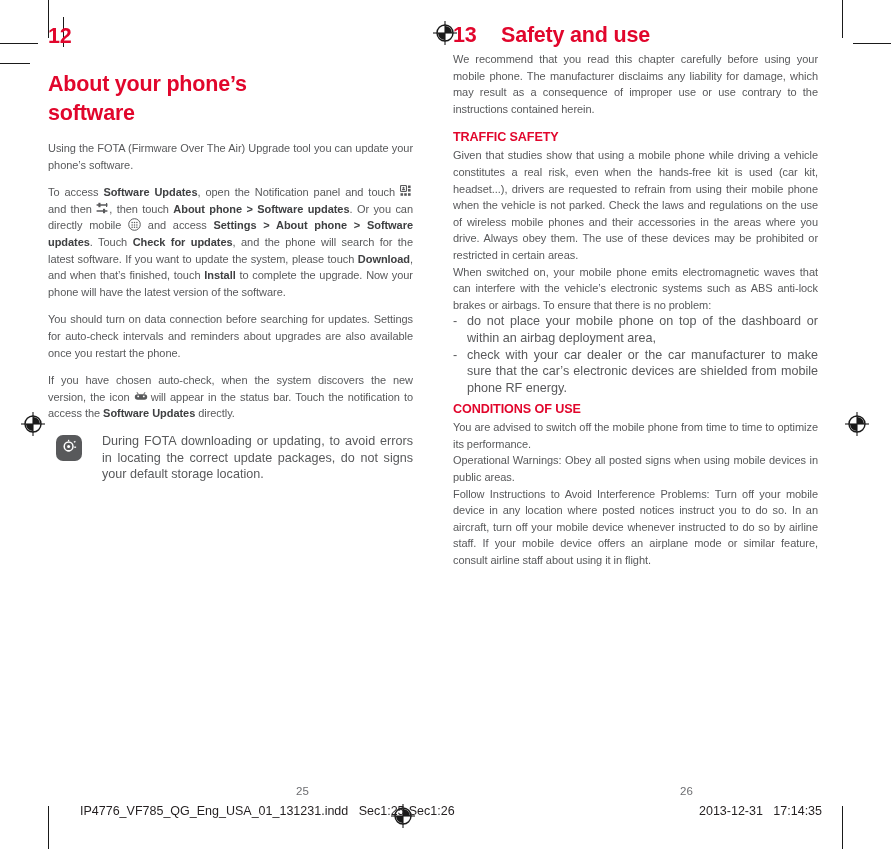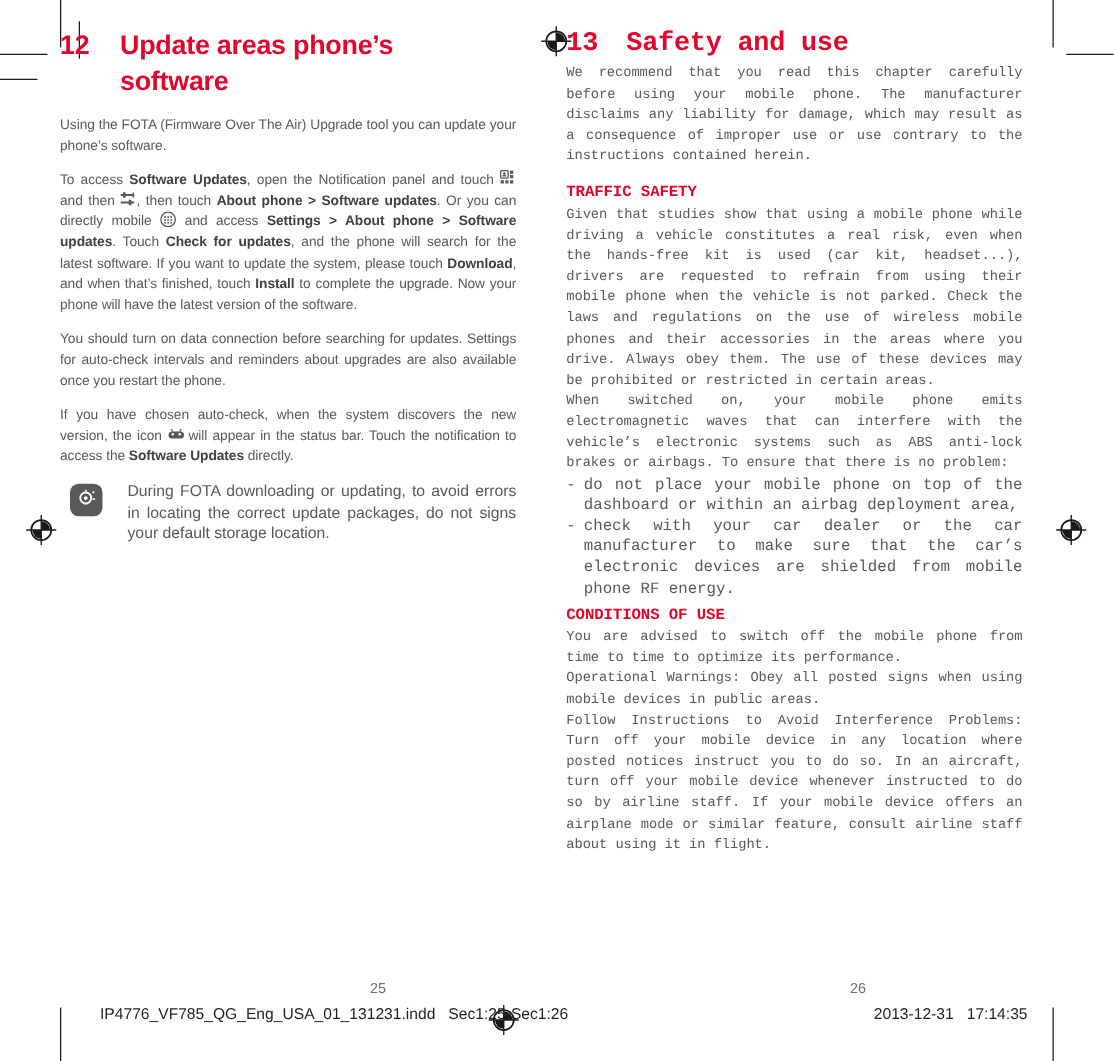--- a/index.html
+++ b/index.html
@@ -32,32 +32,33 @@
 
   .columns {
     position: absolute;
     left: 0;
     top: 0;
     width: 795px;
     display: flex;
     gap: 40px;
   }
   .col { width: 365px; }
-  .col-right { width: 365px; font-family: Liberation Mono, monospace; }
+  .col-right { width: 365px; }
 
   
   .chapter-head {
     display: flex;
     align-items: flex-start;
     color: #e1062c;
     font-weight: bold;
     font-size: 21.5px;
     line-height: 29px;
     letter-spacing: -0.2px;
     margin: 0 0 12px 0;
+    flex-direction: column;
   }
   .chapter-head .num {
     min-width: 48px;
     flex: 0 0 48px;
   }
   .chapter-head .title { flex: 1; }
 
   .chapter-head-inline {
     color: #e1062c;
     font-weight: bold;
@@ -228,21 +229,21 @@
 </div>
 
 <div class="page">
   <div class="columns">
 
     <div class="col">
 
       <div class="chapter-head">
         <span class="num">12</span>
         <span class="title">
-          <span>Update areas phone’s</span><br>
+          <span>About your phone’s</span><br>
           <span>software</span>
         </span>
       </div>
 
       <p class="body">Using the FOTA (Firmware Over The Air) Upgrade tool you can update your phone’s software.</p>
 
       <p class="body">
         <span>To access </span><b>Software Updates</b><span>, open the Notification panel and touch </span><span class="inl"><svg width="13" height="13" viewBox="0 0 13 13">
               <rect x="0.5" y="0.5" width="6" height="6" rx="1" fill="none" stroke="#58595b" stroke-width="1.1"></rect>
               <circle cx="3.5" cy="2.7" r="1" fill="#58595b"></circle>

